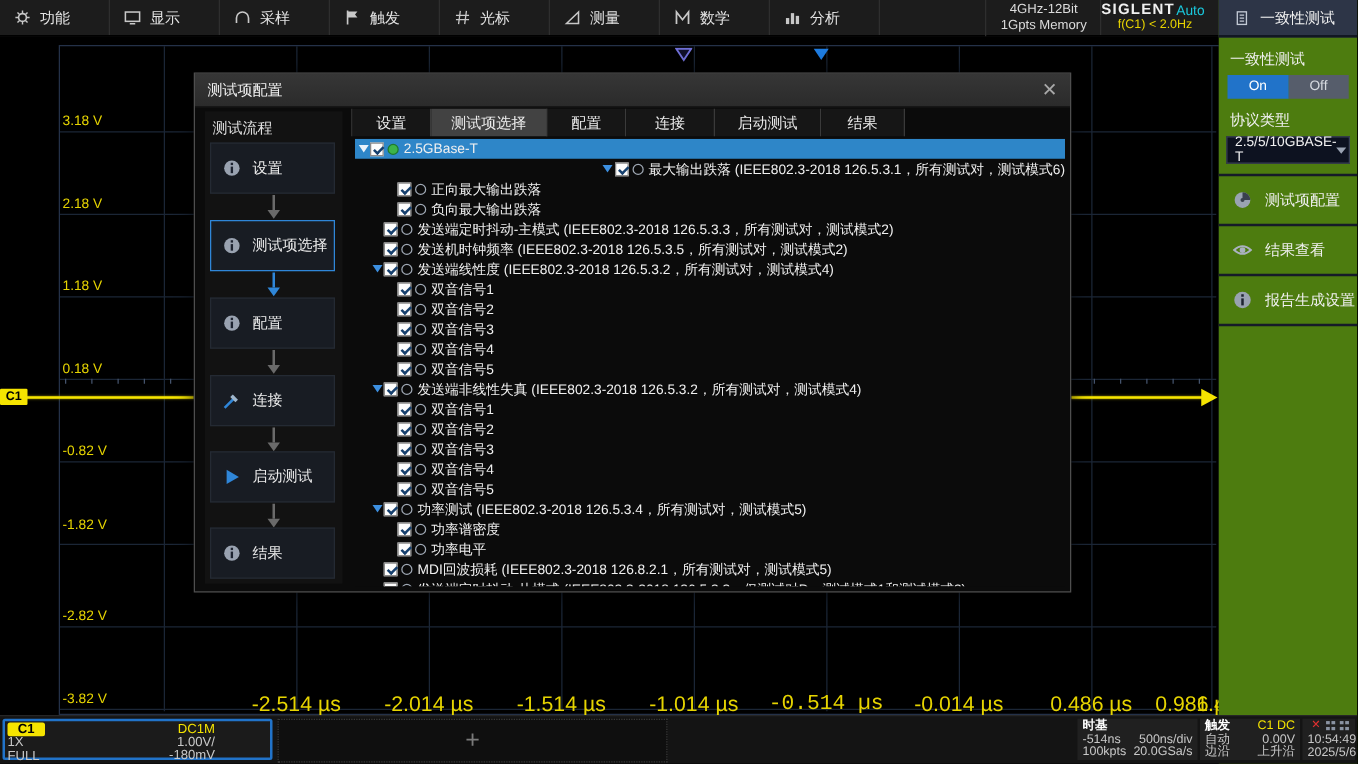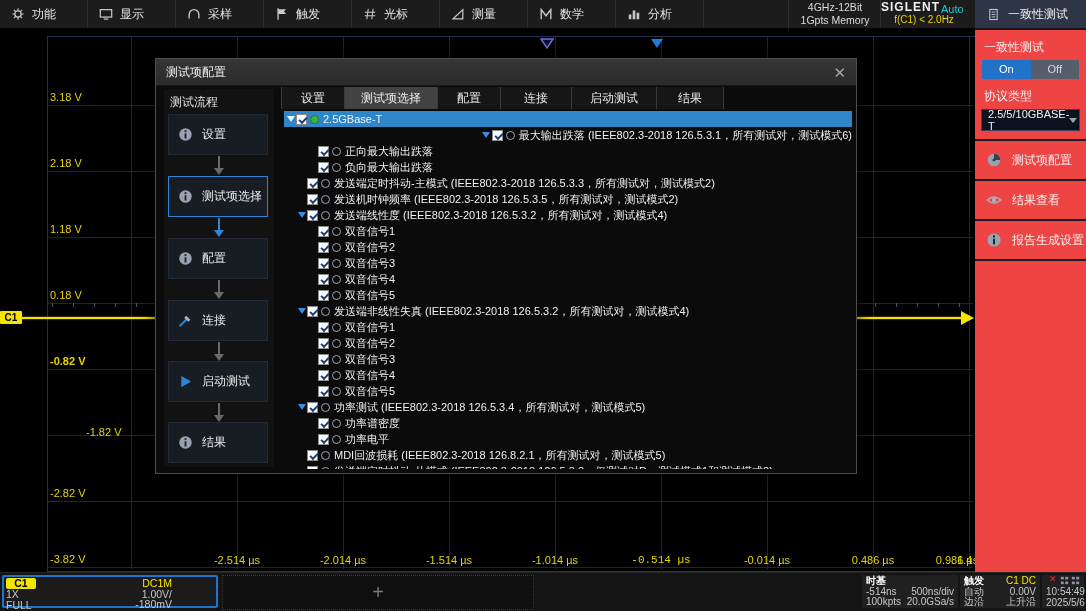--- a/index.html
+++ b/index.html
@@ -11,39 +11,39 @@
   .menu-item{width:76px;height:28px;display:flex;align-items:center;gap:7px;padding-left:11px;
              border-right:1px solid #2e2e2e;font-size:12px;color:#e4e4e4;cursor:default;}
   .menu-item svg{flex:0 0 auto;}
   .tb-block{position:absolute;top:0;height:28px;font-size:10.5px;color:#dcdcdc;}
   .tb-bw{left:788px;width:92px;text-align:center;line-height:13px;padding-top:1px;border-left:1px solid #2e2e2e;}
   .tb-brand{left:880px;width:58px;text-align:center;border-left:1px solid #2e2e2e;}
   .brand-name{font-size:12px;font-weight:bold;letter-spacing:1px;color:#f0f0f0;line-height:14px;}
   .freq{position:absolute;left:874px;top:14px;width:100px;text-align:center;color:#e8d400;font-size:10px;}
   .auto{position:absolute;left:941px;top:3px;color:#1ac8dc;font-size:11px;}
   
-  .sidebar{position:absolute;left:975px;top:0;width:111px;height:611px;background:#ef4444;}
+  .sidebar{position:absolute;left:975px;top:0;width:111px;height:611px;background:#4d7c0f;}
   .sb-header{height:28px;background:#2d3547;border-bottom:2px solid #121722;display:flex;align-items:center;gap:8px;padding-left:12px;font-size:12px;color:#f2f2f2;}
   .sb-label{margin:9px 0 4px 9px;font-size:12px;color:#f0f0f0;}
   .toggle{display:flex;margin:2px 7px 0 7px;height:19px;}
   .tg{flex:1;text-align:center;line-height:19px;font-size:11px;}
   .tg-on{background:#2173c9;color:#fff;}
   .tg-off{background:#565d6b;color:#d6dae0;}
   .dropdown{margin:2px 6px 0 6px;height:20px;background:#0d1220;border:1px solid #3a4254;display:flex;align-items:center;justify-content:space-between;padding:0 5px 0 6px;font-size:11px;color:#f0f0f0;}
   .caret{width:0;height:0;border-left:4px solid transparent;border-right:4px solid transparent;border-top:5px solid #9aa3b2;}
   .sb-sep{height:2px;background:#161b28;margin-top:8px;}
   .sb-item{height:38px;display:flex;align-items:center;gap:10px;padding-left:11px;font-size:12px;color:#f0f0f0;border-bottom:2px solid #161b28;}
   
   .scope{position:absolute;left:0;top:28px;width:975px;height:544px;background:#000;overflow:hidden;}
   .grid-border{position:absolute;left:47px;top:8px;width:927px;height:534px;border:1px solid #243148;}
   .gline-v{position:absolute;top:9px;width:1px;height:532px;background:#1b2636;}
   .gline-h{position:absolute;left:48px;width:925px;height:1px;background:#1b2636;}
   .gtick{position:absolute;width:1px;height:4px;background:#44536c;}
   .v-label{position:absolute;left:50px;color:#e6d400;font-size:11px;}
-  .t-label{position:absolute;color:#e6d400;font-size:11px;transform:translateX(-50%);white-space:nowrap;}
+  .t-label{position:absolute;color:#e6d400;font-size:17px;transform:translateX(-50%);white-space:nowrap;}
   .t-label.last{transform:none;}
   .trace{position:absolute;left:21px;height:2px;background:#f5e400;box-shadow:0 0 2px #aa9e00;}
   .ch-badge{position:absolute;left:0;width:22px;height:13px;background:#f5e400;color:#000;font-size:10px;font-weight:bold;text-align:center;line-height:13px;border-radius:1px;}
   .trig-arrow{position:absolute;width:0;height:0;border-top:7px solid transparent;border-bottom:7px solid transparent;border-left:13px solid #f5e400;}
   .marker{position:absolute;top:10px;}
   
   .dialog{position:absolute;left:155px;top:58px;width:700px;height:414px;background:#0b0b0b;border:1px solid #4e4e4e;box-shadow:0 0 14px rgba(0,0,0,.8);}
   .dlg-title{position:absolute;left:0;top:0;right:0;height:26px;background:linear-gradient(#363636,#2b2b2b);border-bottom:1px solid #191919;
              display:flex;align-items:center;justify-content:space-between;padding:0 10px;font-size:12px;color:#f2f2f2;}
   .dlg-close{color:#a8a8a8;font-size:15px;line-height:15px;}
@@ -156,22 +156,22 @@
         <div class="gtick" style="left: 896px; top: 275px;"></div>
         <div class="gtick" style="left: 917px; top: 275px;"></div>
         <div class="gtick" style="left: 938px; top: 275px;"></div>
         <div class="gtick" style="left: 959px; top: 275px;"></div>
       </div>
     <div id="vlabels">
         <div class="v-label" style="top: 63px;">3.18 V</div>
         <div class="v-label" style="top: 129px;">2.18 V</div>
         <div class="v-label" style="top: 195px;">1.18 V</div>
         <div class="v-label" style="top: 261px;">0.18 V</div>
-        <div class="v-label" style="top: 327px; font-weight: bold;">-0.82 V</div>
-        <div class="v-label" style="top: 398px; margin-left: 36px;">-1.82 V</div>
+        <div class="v-label" style="top: 327px;">-0.82 V</div>
+        <div class="v-label" style="top: 386px;">-1.82 V</div>
         <div class="v-label" style="top: 459px;">-2.82 V</div>
         <div class="v-label" style="top: 525px;">-3.82 V</div>
       </div>
     <div id="tlabels">
         <div class="t-label" style="top: 526px; left: 237px;">-2.514 µs</div>
         <div class="t-label" style="top: 526px; left: 343px;">-2.014 µs</div>
         <div class="t-label" style="top: 526px; left: 449px;">-1.514 µs</div>
         <div class="t-label" style="top: 526px; left: 555px;">-1.014 µs</div>
         <div class="t-label" style="top: 526px; left: 661px; font-family: Liberation Mono, monospace;">-0.514 µs</div>
         <div class="t-label" style="top: 526px; left: 767px;">-0.014 µs</div>

